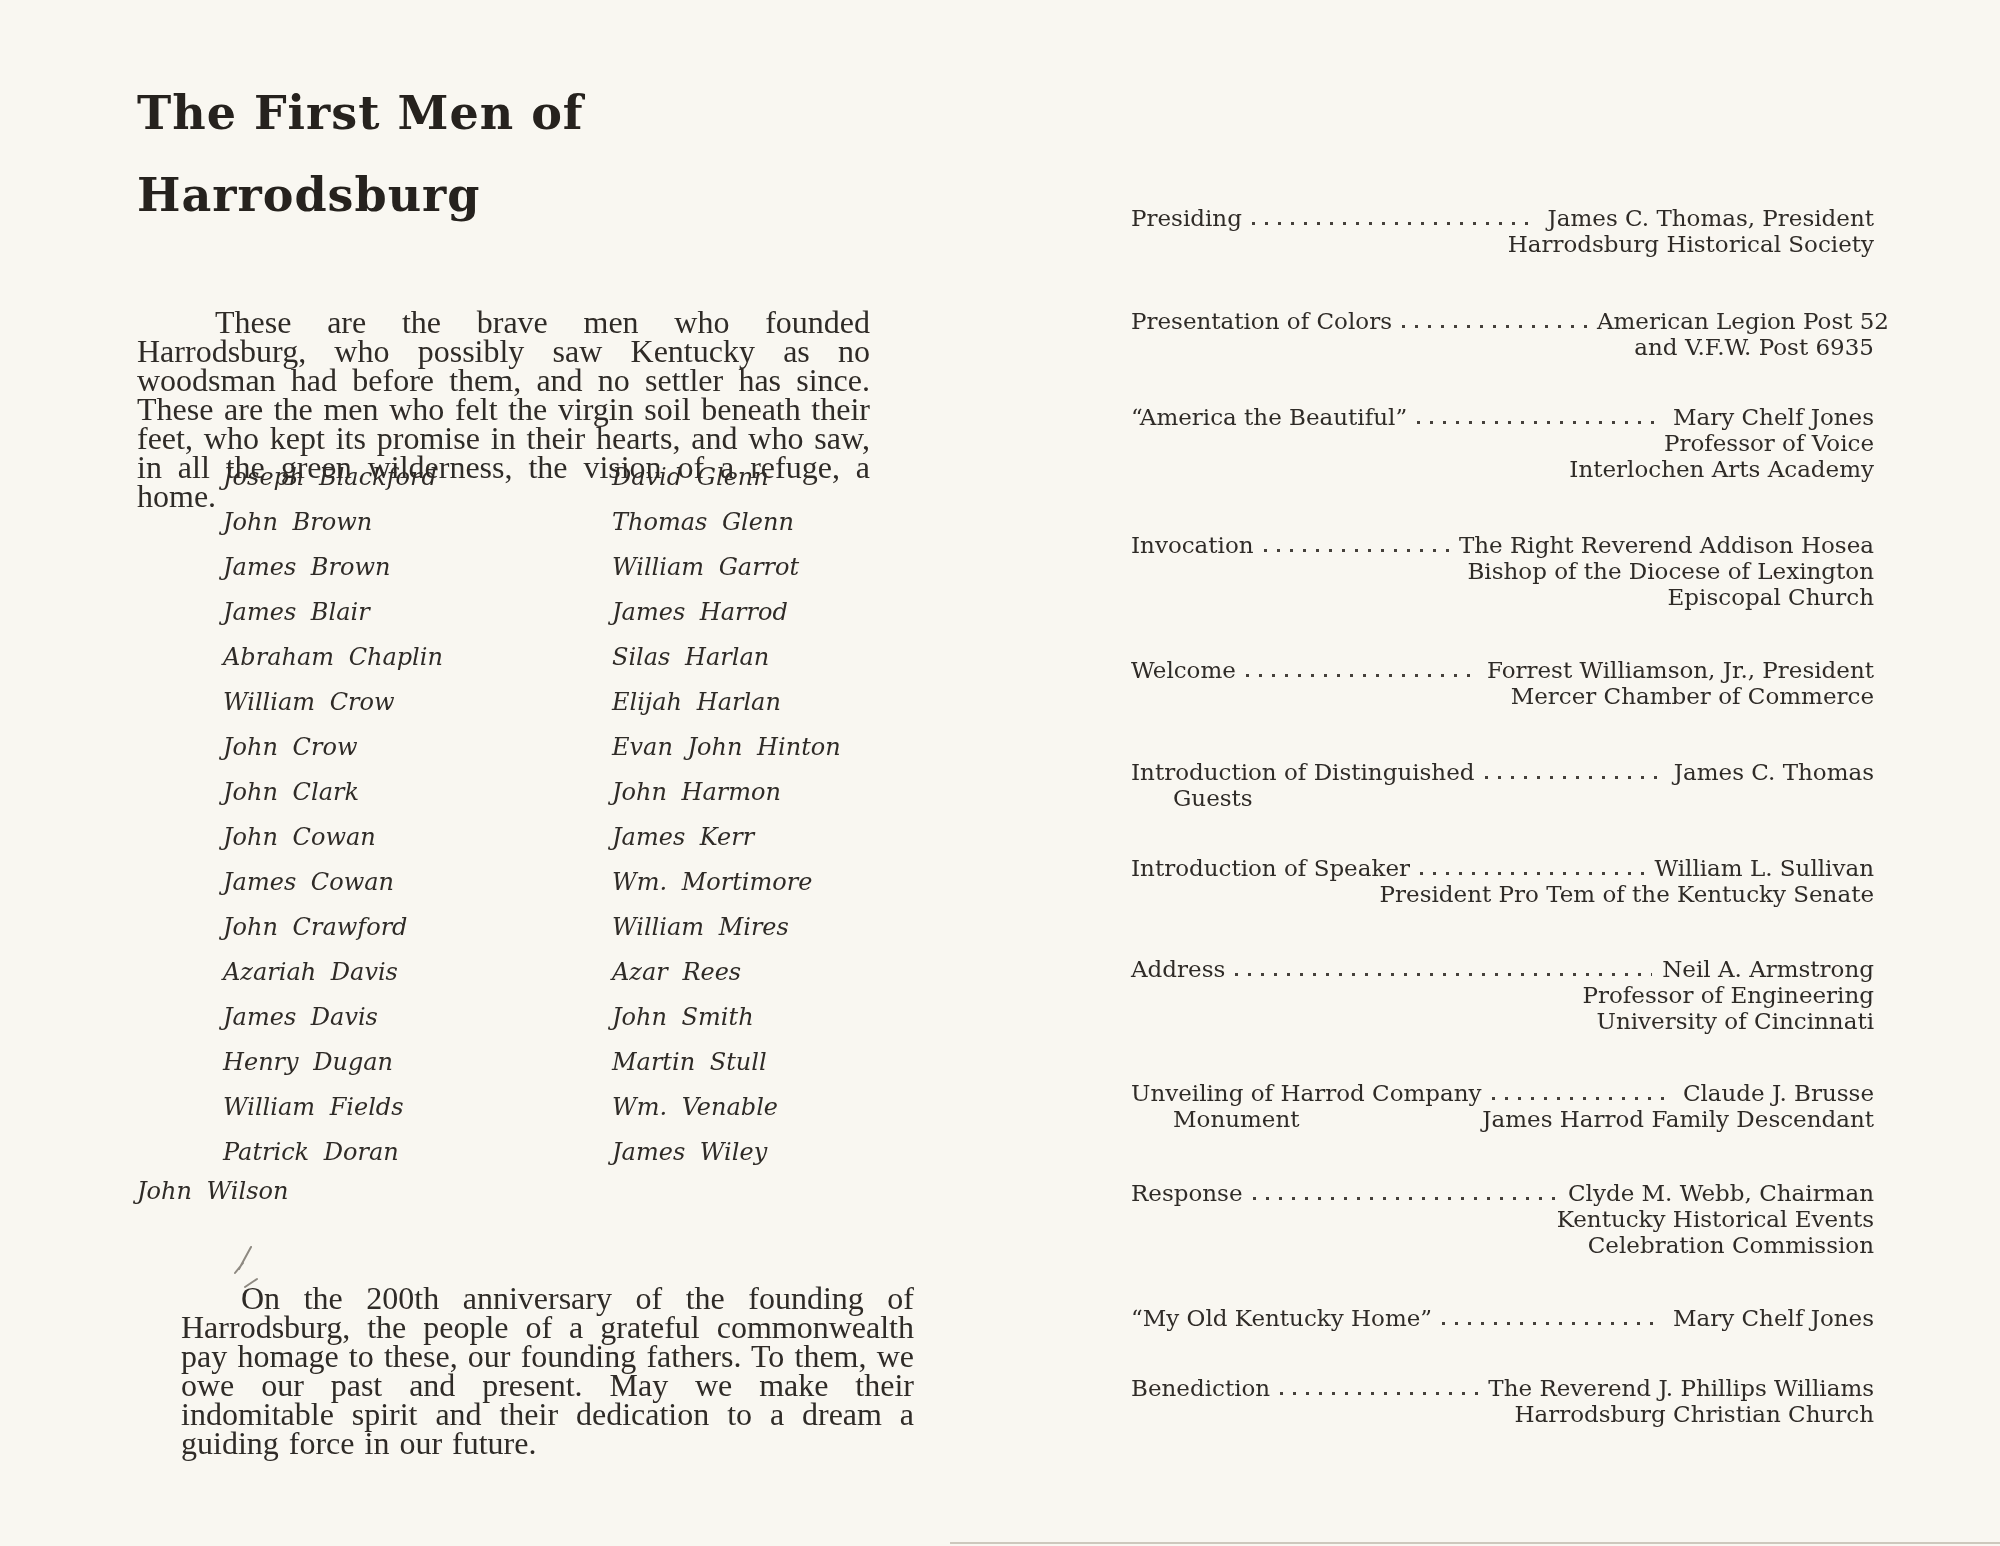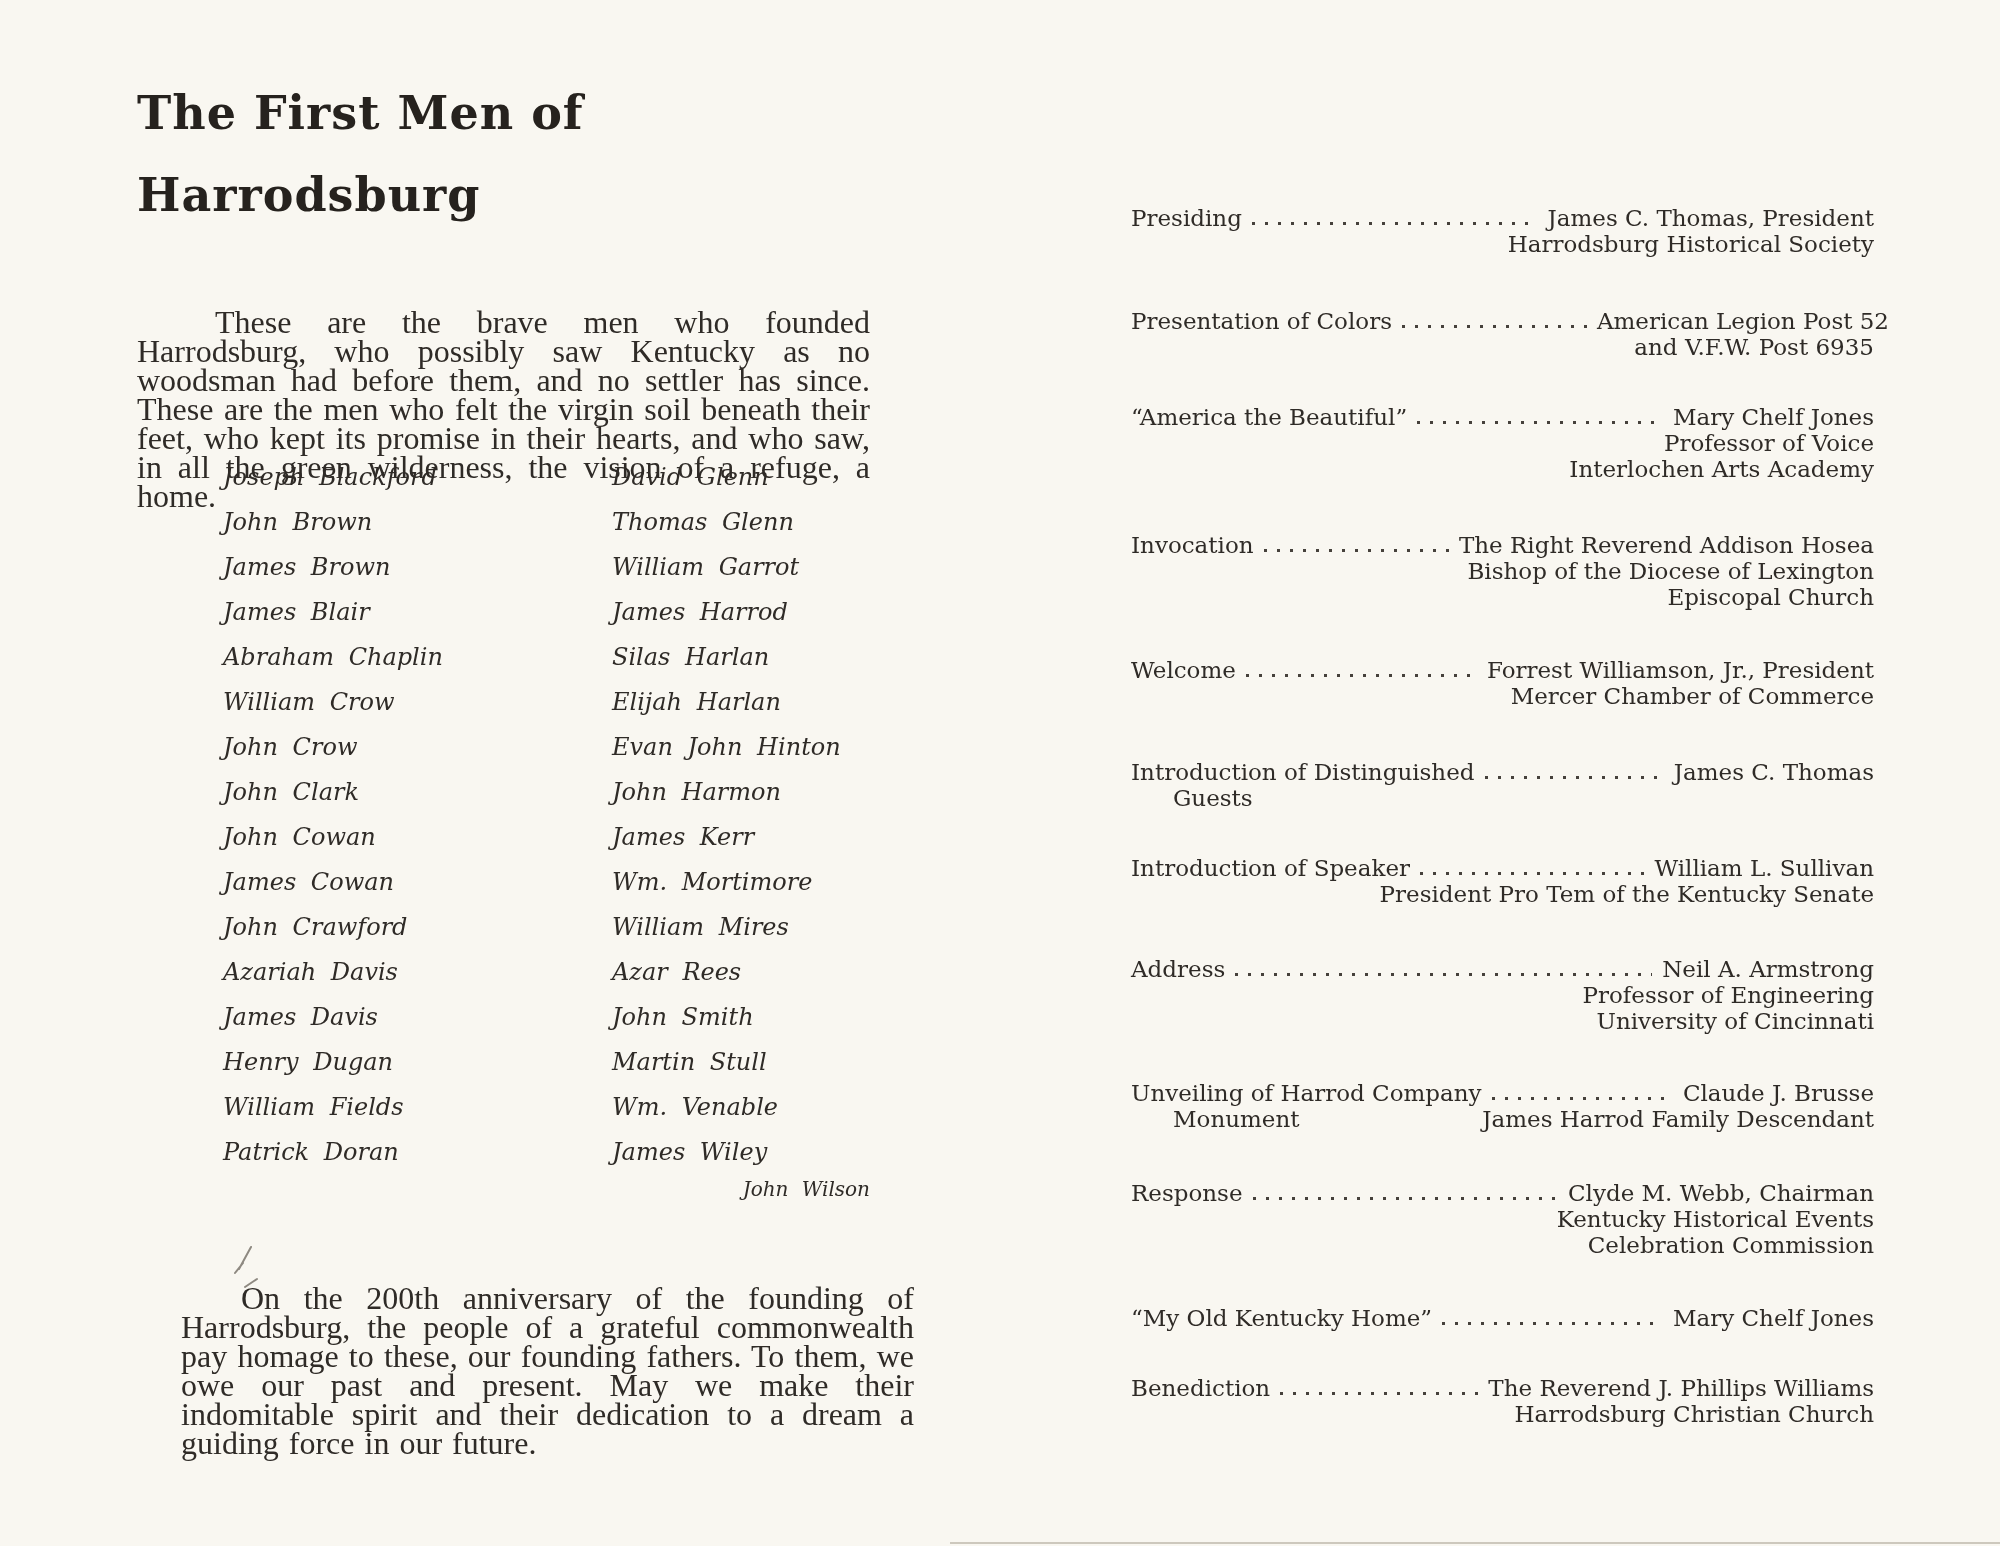--- a/index.html
+++ b/index.html
@@ -28,22 +28,22 @@
   .lp-closing{top:1252px;text-indent:60px;margin-left:44px;}
   .founders{position:absolute;top:462px;left:86px;right:0;height:720px;text-decoration:underline;}
   .fcol{position:absolute;top:0;}
   .fcol-left{left:0;}
   .fcol-right{left:389px;}
   .fname{
     height:45px;font-style:italic;font-size:24px;line-height:30px;
     word-spacing:7px;white-space:nowrap;
   }
   .founder-center{
-    position:absolute;top:1177px;left:0;width:100%;text-align:right;
-    font-style:italic;font-size:20px;word-spacing:7px;
+    position:absolute;top:1177px;left:0;width:100%;text-align:left;
+    font-style:italic;font-size:24px;word-spacing:7px;
   }
   
   .right-page{position:absolute;left:1131px;top:0;width:743px;height:100%;}
   .rp-title{
     position:absolute;top:108px;left:0;width:100%;
     text-align:center;font-size:47px;font-weight:700;color:#26221e;
     letter-spacing:1px;white-space:nowrap;
   }
   .entry{position:absolute;left:0;width:100%;font-size:23px;line-height:26px;}
   .row1{display:flex;align-items:baseline;}

